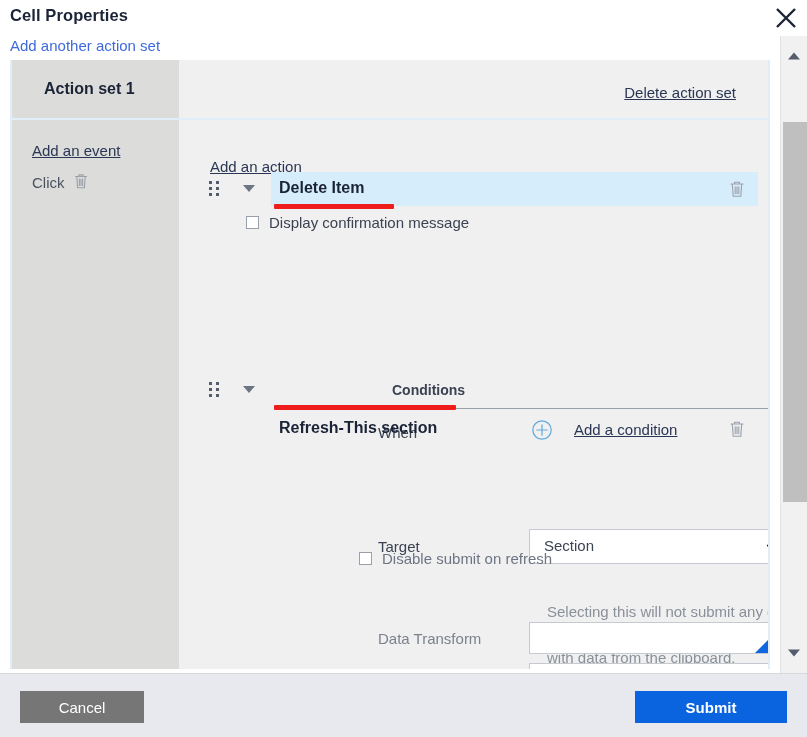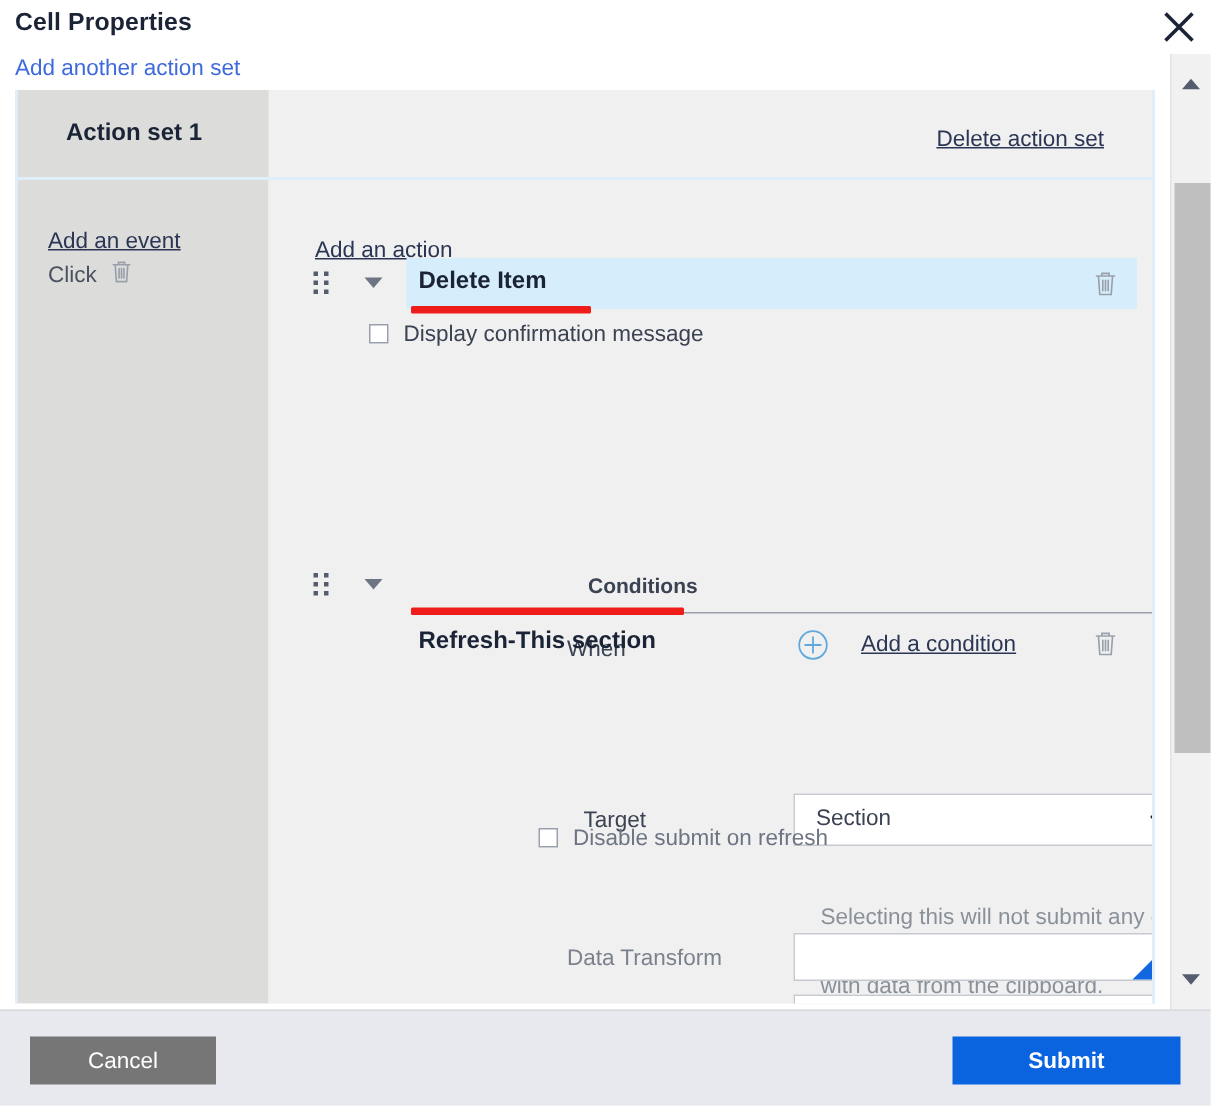--- a/index.html
+++ b/index.html
@@ -130,21 +130,21 @@
 
   
   #events-column {
     position: absolute;
     left: 0; top: 60px;
     width: 167px; bottom: 0;
     background: #dcdcda;
   }
   #add-an-event-link {
     position: absolute;
-    left: 20px; top: 32px;
+    left: 20px; top: 22px;
     font-size: 15px;
     color: #2a3654;
     text-decoration: underline;
     cursor: pointer;
     white-space: nowrap;
   }
   #event-row {
     position: absolute;
     left: 20px; top: 52px;
     display: flex;
@@ -297,21 +297,21 @@
     left: 395px; top: 301px;
     font-size: 15px;
     color: #2a3654;
     text-decoration: underline;
     cursor: pointer;
   }
 
   
   #target-label {
     position: absolute;
-    left: 210px; top: 418px;
+    left: 199px; top: 418px;
     font-size: 15px;
     color: #3b4252;
   }
   #target-select {
     position: absolute;
     left: 350px; top: 409px;
     width: 266px; height: 35px;
     background: #ffffff;
     border: 1px solid #c5c9d0;
     box-sizing: border-box;

